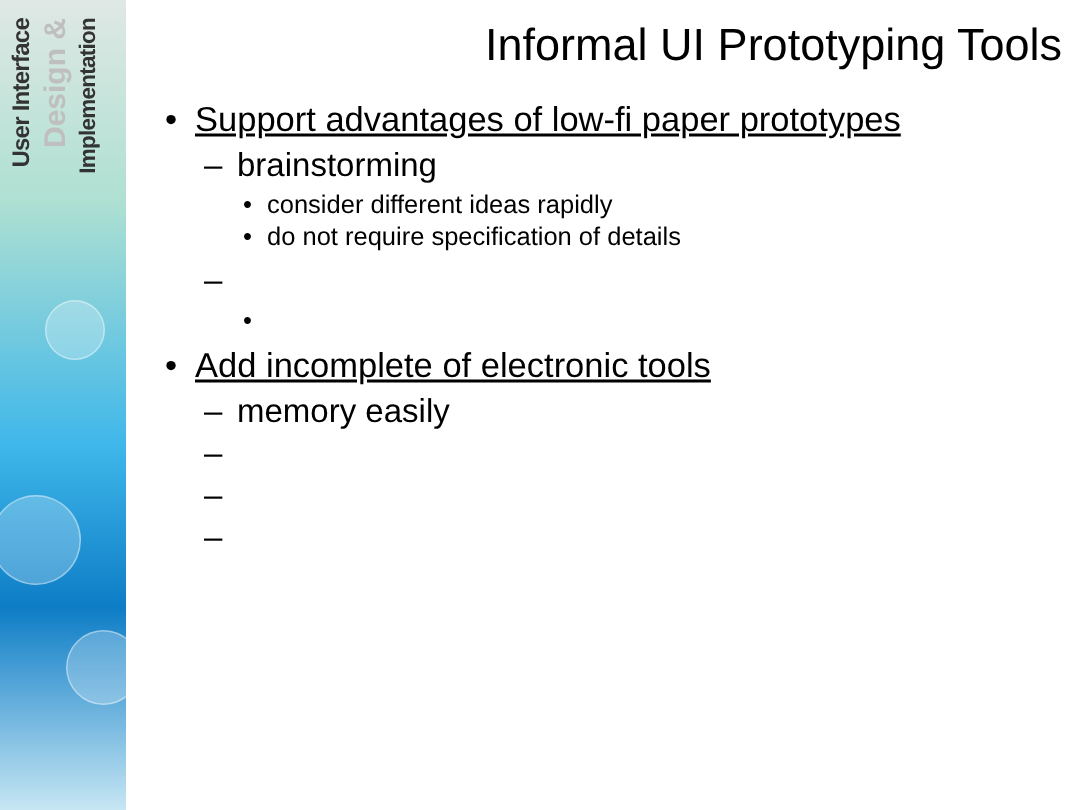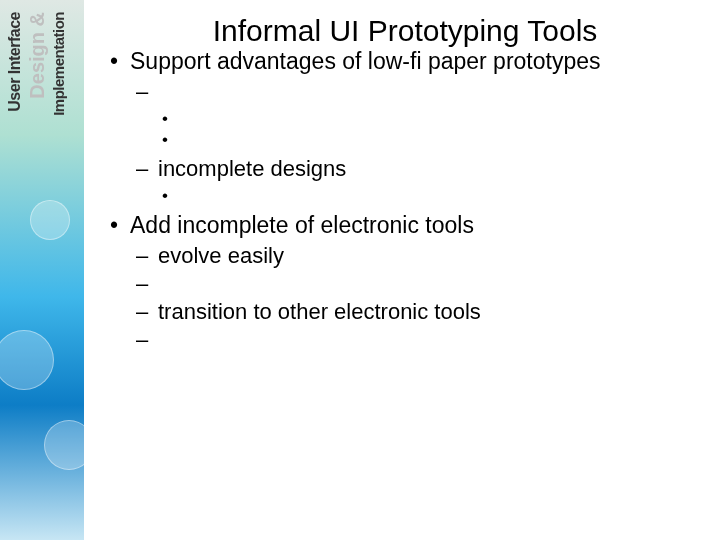--- a/index.html
+++ b/index.html
@@ -3,25 +3,25 @@
 <meta charset="utf-8">
 <style>
   * { margin: 0; padding: 0; box-sizing: border-box; }
   html, body { width: 720px; height: 540px; overflow: hidden; font-family: Arial, Helvetica, sans-serif; background: #fff; }
   .slide { display: flex; width: 720px; height: 540px; }
   .sidebar { width: 84px; height: 540px; position: relative; background: linear-gradient(180deg, #dfe8e4 0%, #aee0d2 25%, #3fb7ea 55%, #0d7dc6 75%, #c7e6f4 100%); flex: 0 0 84px; }
   .sidebar .rotlabel { position: absolute; top: 12px; left: 6px; transform-origin: left top; transform: rotate(-90deg) translateX(-100%); font-size: 16px; font-weight: 600; color: #333; white-space: nowrap; letter-spacing: -0.5px; }
   .sidebar .rotlabel2 { position: absolute; top: 12px; left: 30px; transform-origin: left top; transform: rotate(-90deg) translateX(-100%); font-size: 20px; font-weight: 700; color: #bfbfbf; white-space: nowrap; letter-spacing: 0px; }
   .sidebar .bubble { position: absolute; border-radius: 50%; background: rgba(255,255,255,0.25); border: 1px solid rgba(255,255,255,0.4); }
   .content { flex: 1 1 auto; padding: 14px 12px 10px 18px; }
-  h1.title { font-size: 30px; font-weight: 400; color: #000; text-align: center; }
+  h1.title { font-size: 30px; font-weight: 400; color: #000; text-align: right; margin-bottom: 18px; }
   ul.lvl1 { list-style: none; padding-left: 8px; }
   ul.lvl1 > li { font-size: 23px; color: #000; margin-bottom: 4px; display: flex; align-items: flex-start; }
   ul.lvl1 > li .bul { width: 20px; flex: 0 0 20px; }
-  ul.lvl1 > li .txt { flex: 1; }
+  ul.lvl1 > li .txt { flex: 1; text-decoration: underline; }
   ul.lvl2 { list-style: none; padding-left: 34px; margin-top: 2px; margin-bottom: 4px; }
   ul.lvl2 > li { font-size: 22px; color: #000; margin-bottom: 2px; display: flex; }
   ul.lvl2 > li .bul { width: 22px; flex: 0 0 22px; }
   ul.lvl3 { list-style: none; padding-left: 60px; margin-top: 2px; margin-bottom: 6px; }
   ul.lvl3 > li { font-size: 17px; color: #000; margin-bottom: 1px; display: flex; }
   ul.lvl3 > li .bul { width: 16px; flex: 0 0 16px; }
 </style>
 </head>
 <body>
 
@@ -39,59 +39,60 @@
 
     <ul class="lvl1">
       <li>
         <span class="bul">•</span>
         <span class="txt">Support advantages of low-fi paper prototypes</span>
       </li>
     </ul>
     <ul class="lvl2">
       <li>
         <span class="bul">–</span>
+        <span>brainstorming</span>
       </li>
     </ul>
     <ul class="lvl3">
       <li>
         <span class="bul">•</span>
+        <span>consider different ideas rapidly</span>
       </li>
       <li>
         <span class="bul">•</span>
+        <span>do not require specification of details</span>
       </li>
     </ul>
     <ul class="lvl2">
       <li>
         <span class="bul">–</span>
-        <span>incomplete designs</span>
       </li>
     </ul>
     <ul class="lvl3">
       <li>
         <span class="bul">•</span>
       </li>
     </ul>
 
     <ul class="lvl1">
       <li>
         <span class="bul">•</span>
         <span class="txt">Add incomplete of electronic tools</span>
       </li>
     </ul>
     <ul class="lvl2">
       <li>
         <span class="bul">–</span>
-        <span>evolve easily</span>
+        <span>memory easily</span>
       </li>
       <li>
         <span class="bul">–</span>
       </li>
       <li>
         <span class="bul">–</span>
-        <span>transition to other electronic tools</span>
       </li>
       <li>
         <span class="bul">–</span>
       </li>
     </ul>
 
   </div>
 </div>
 
 </body></html>

